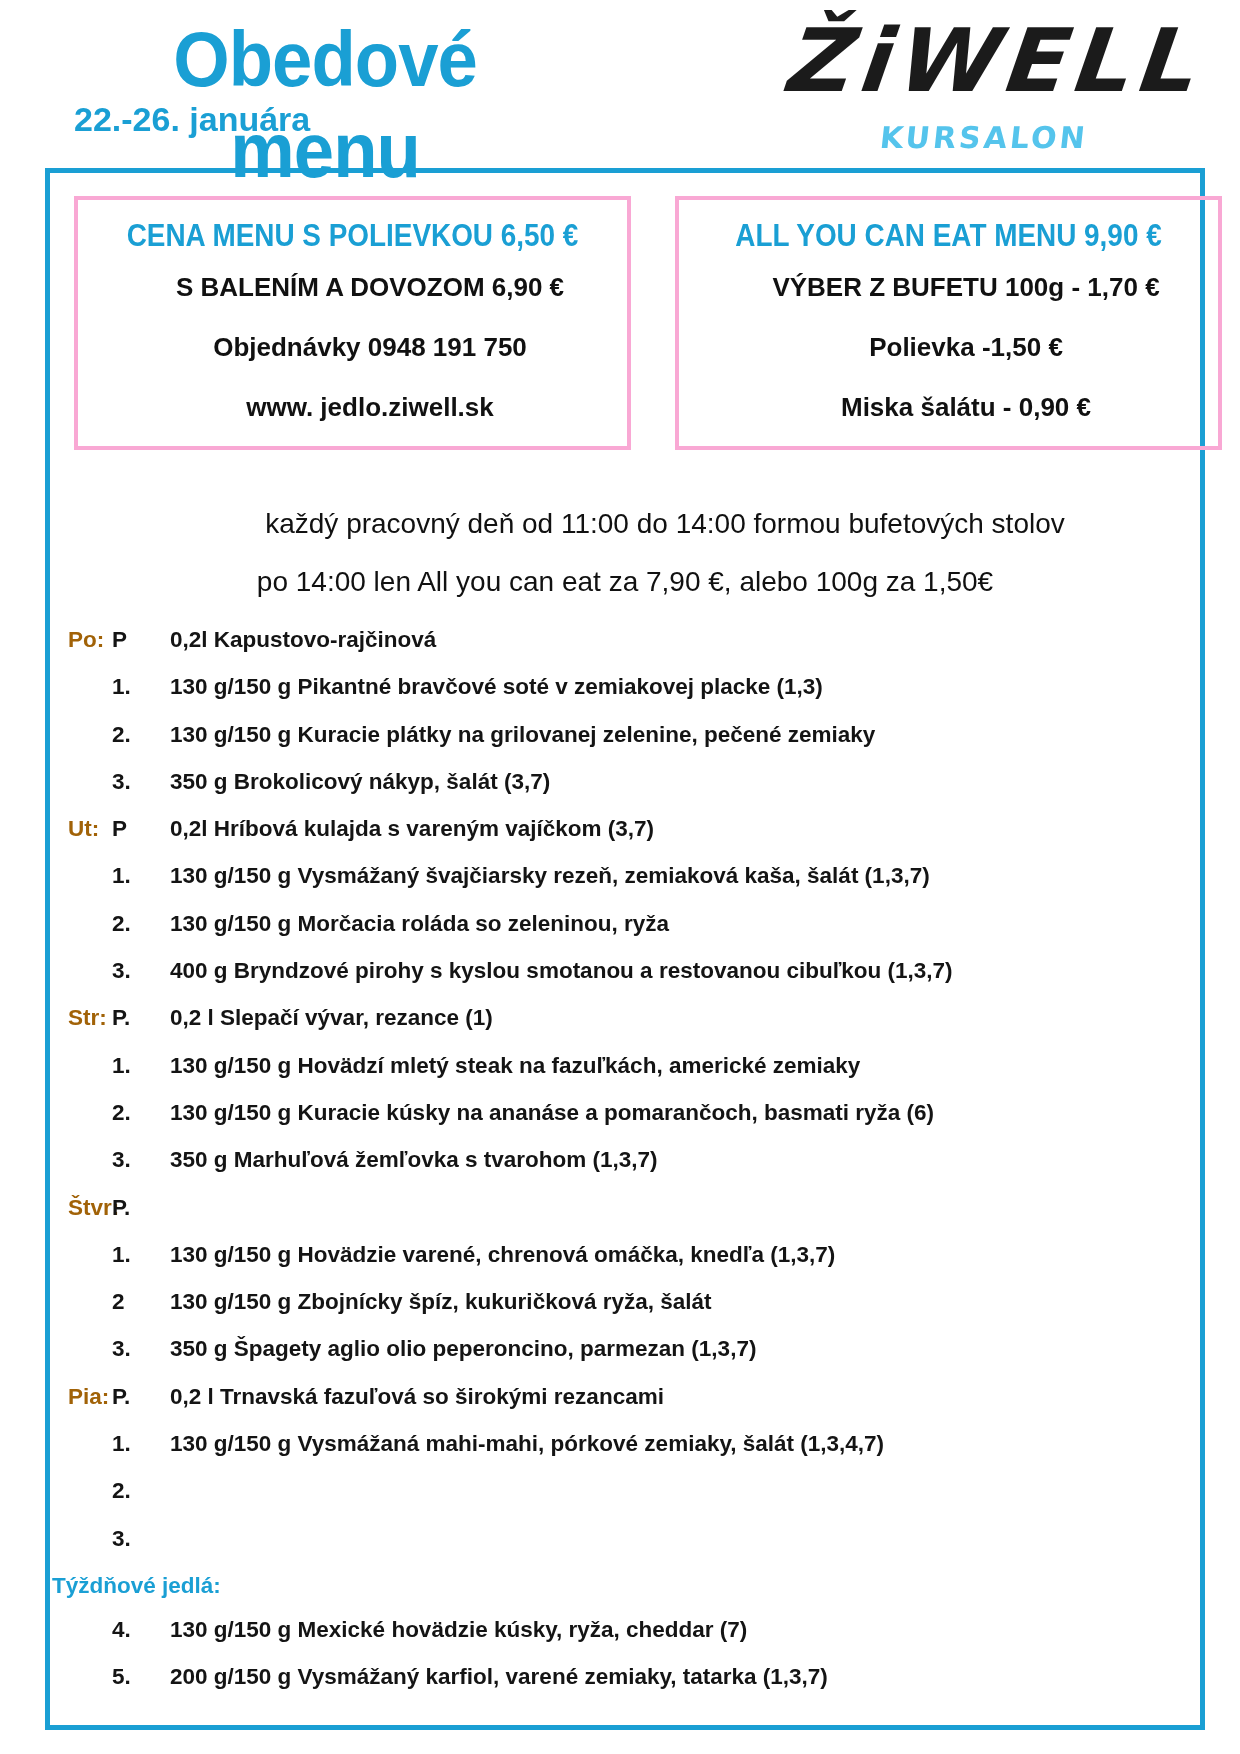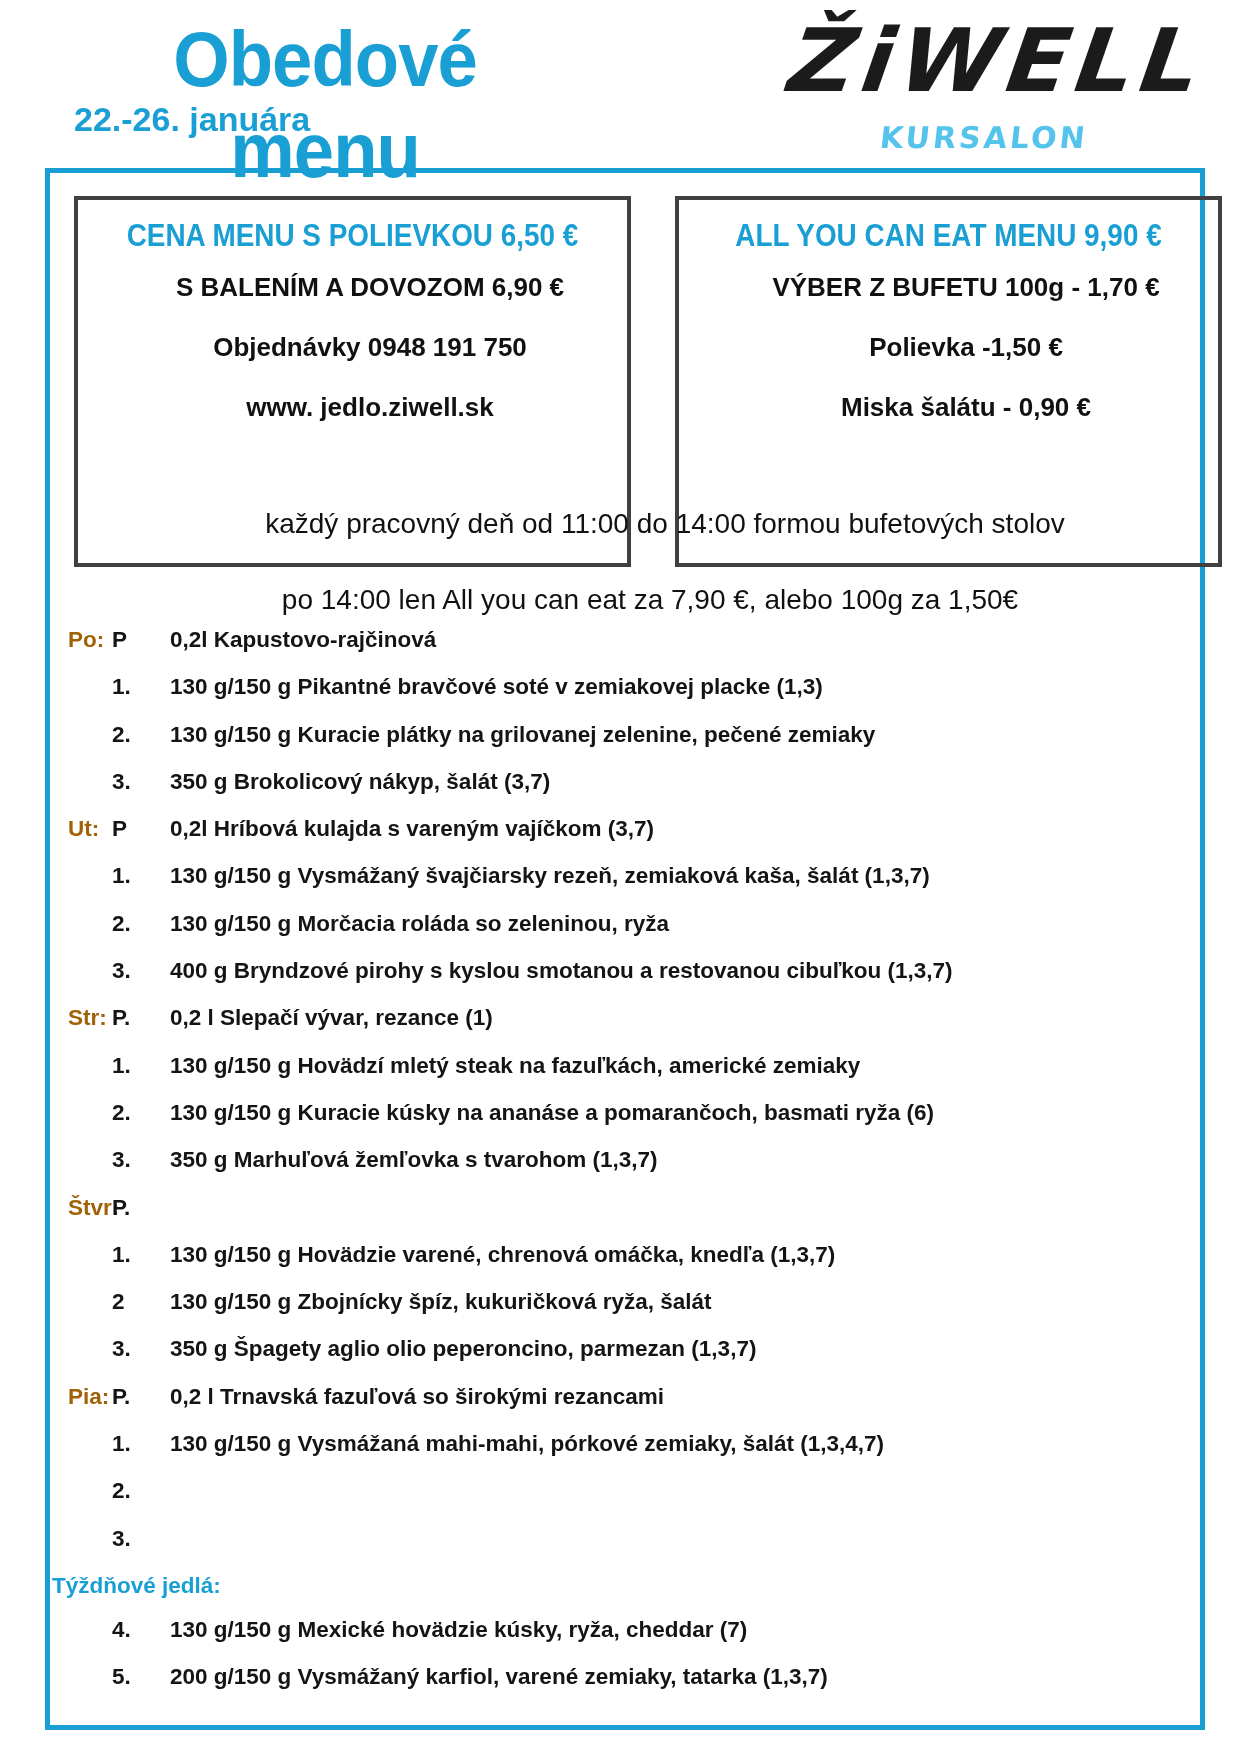--- a/index.html
+++ b/index.html
@@ -11,29 +11,29 @@
   .subtitle { position: absolute; left: 74px; top: 100px; width: 540px; 
               font-size: 34px; font-weight: 700; color: #1a9fd4; }
   .logo { position: absolute; left: 790px; top: 8px; width: 390px; height: 150px; }
   .logo-main { position: absolute; left: 0; top: 0; font-family: "DejaVu Sans", sans-serif;
                font-size: 92px; font-weight: 700; font-style: italic; color: #1b1b1b; letter-spacing: 6px;
                transform: skewX(-8deg) scaleY(0.95); }
   .logo-sub { position: absolute; left: 90px; top: 112px; font-family: "DejaVu Sans", sans-serif;
               font-size: 30px; font-weight: 700; color: #55c4ec; letter-spacing: 3px; transform: skewX(-6deg); }
   .frame { position: absolute; left: 45px; top: 168px; width: 1160px; height: 1562px;
            border: 5px solid #1a9fd4; box-sizing: border-box; }
-  .box { position: absolute; top: 196px; height: 371px; border: 4px solid #404040; box-sizing: border-box;
+  .box { position: absolute; top: 196px; height: 254px; border: 4px solid #f9a8d4; box-sizing: border-box;
          text-align: center; }
   .box.left { left: 74px; width: 557px; }
   .box.right { left: 647px; width: 547px; margin-left: 28px; }
   .box .head { margin-top: 18px; font-size: 31px; font-weight: 700; color: #1a9fd4; transform: scaleX(0.9); }
   .box .line { margin-top: 22px; font-size: 26px; font-weight: 700; color: #111; height: 38px; line-height: 38px; padding-left: 35px; }
   .box .line.first { margin-top: 14px; }
   .notice { position: absolute; left: 50px; width: 1150px; text-align: center; font-size: 28px; color: #111; }
-  .n1 { top: 508px; margin-left: 40px; } .n2 { top: 584px; padding-left: 25px; }
+  .n1 { top: 508px; margin-left: 40px; } .n2 { top: 566px; }
   .menu { position: absolute; left: 52px; top: 620px; width: 1140px; }
   .row { position: relative; height: 47.3px; font-size: 22.5px; font-weight: 700; color: #141414; line-height: 40px; }
   .row .day { position: absolute; left: 16px; color: #a16207; }
   .row .num { position: absolute; left: 60px; }
   .row .text { position: absolute; left: 118px; white-space: nowrap; }
   .weekly-label { position: relative; height: 44px; font-size: 22.5px; font-weight: 700; color: #1a9fd4; line-height: 40px; }
 </style>
 </head>
 <body>
 

